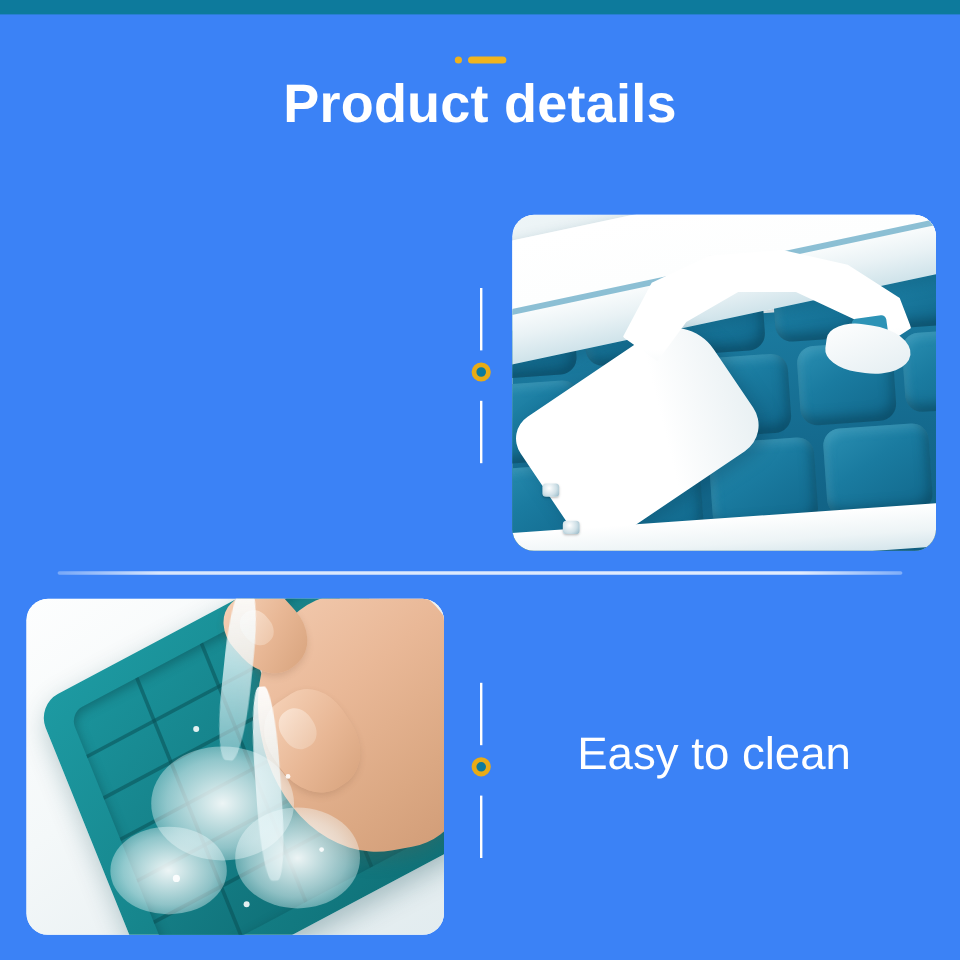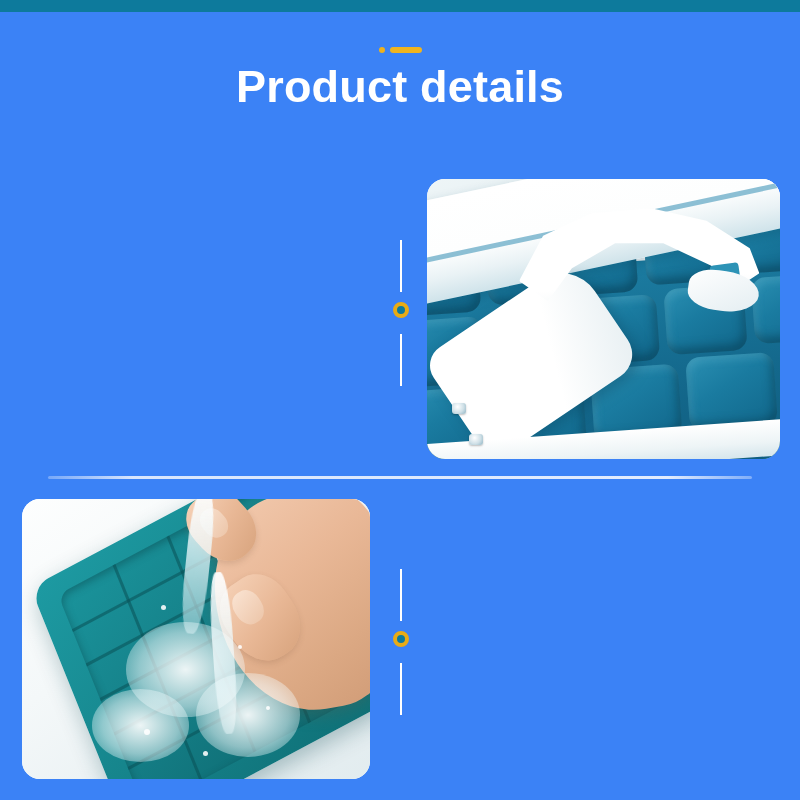--- a/index.html
+++ b/index.html
@@ -460,14 +460,15 @@
       </div>
     </div>
   </div>
 
   <div class="connector" id="connector-bottom">
     <span class="seg seg-upper"></span>
     <span class="ring"></span>
     <span class="seg seg-lower"></span>
   </div>
 
+  <div class="feature-label" id="label-clean">Easy to clean</div>
 
 </div>
 
 </body></html>

